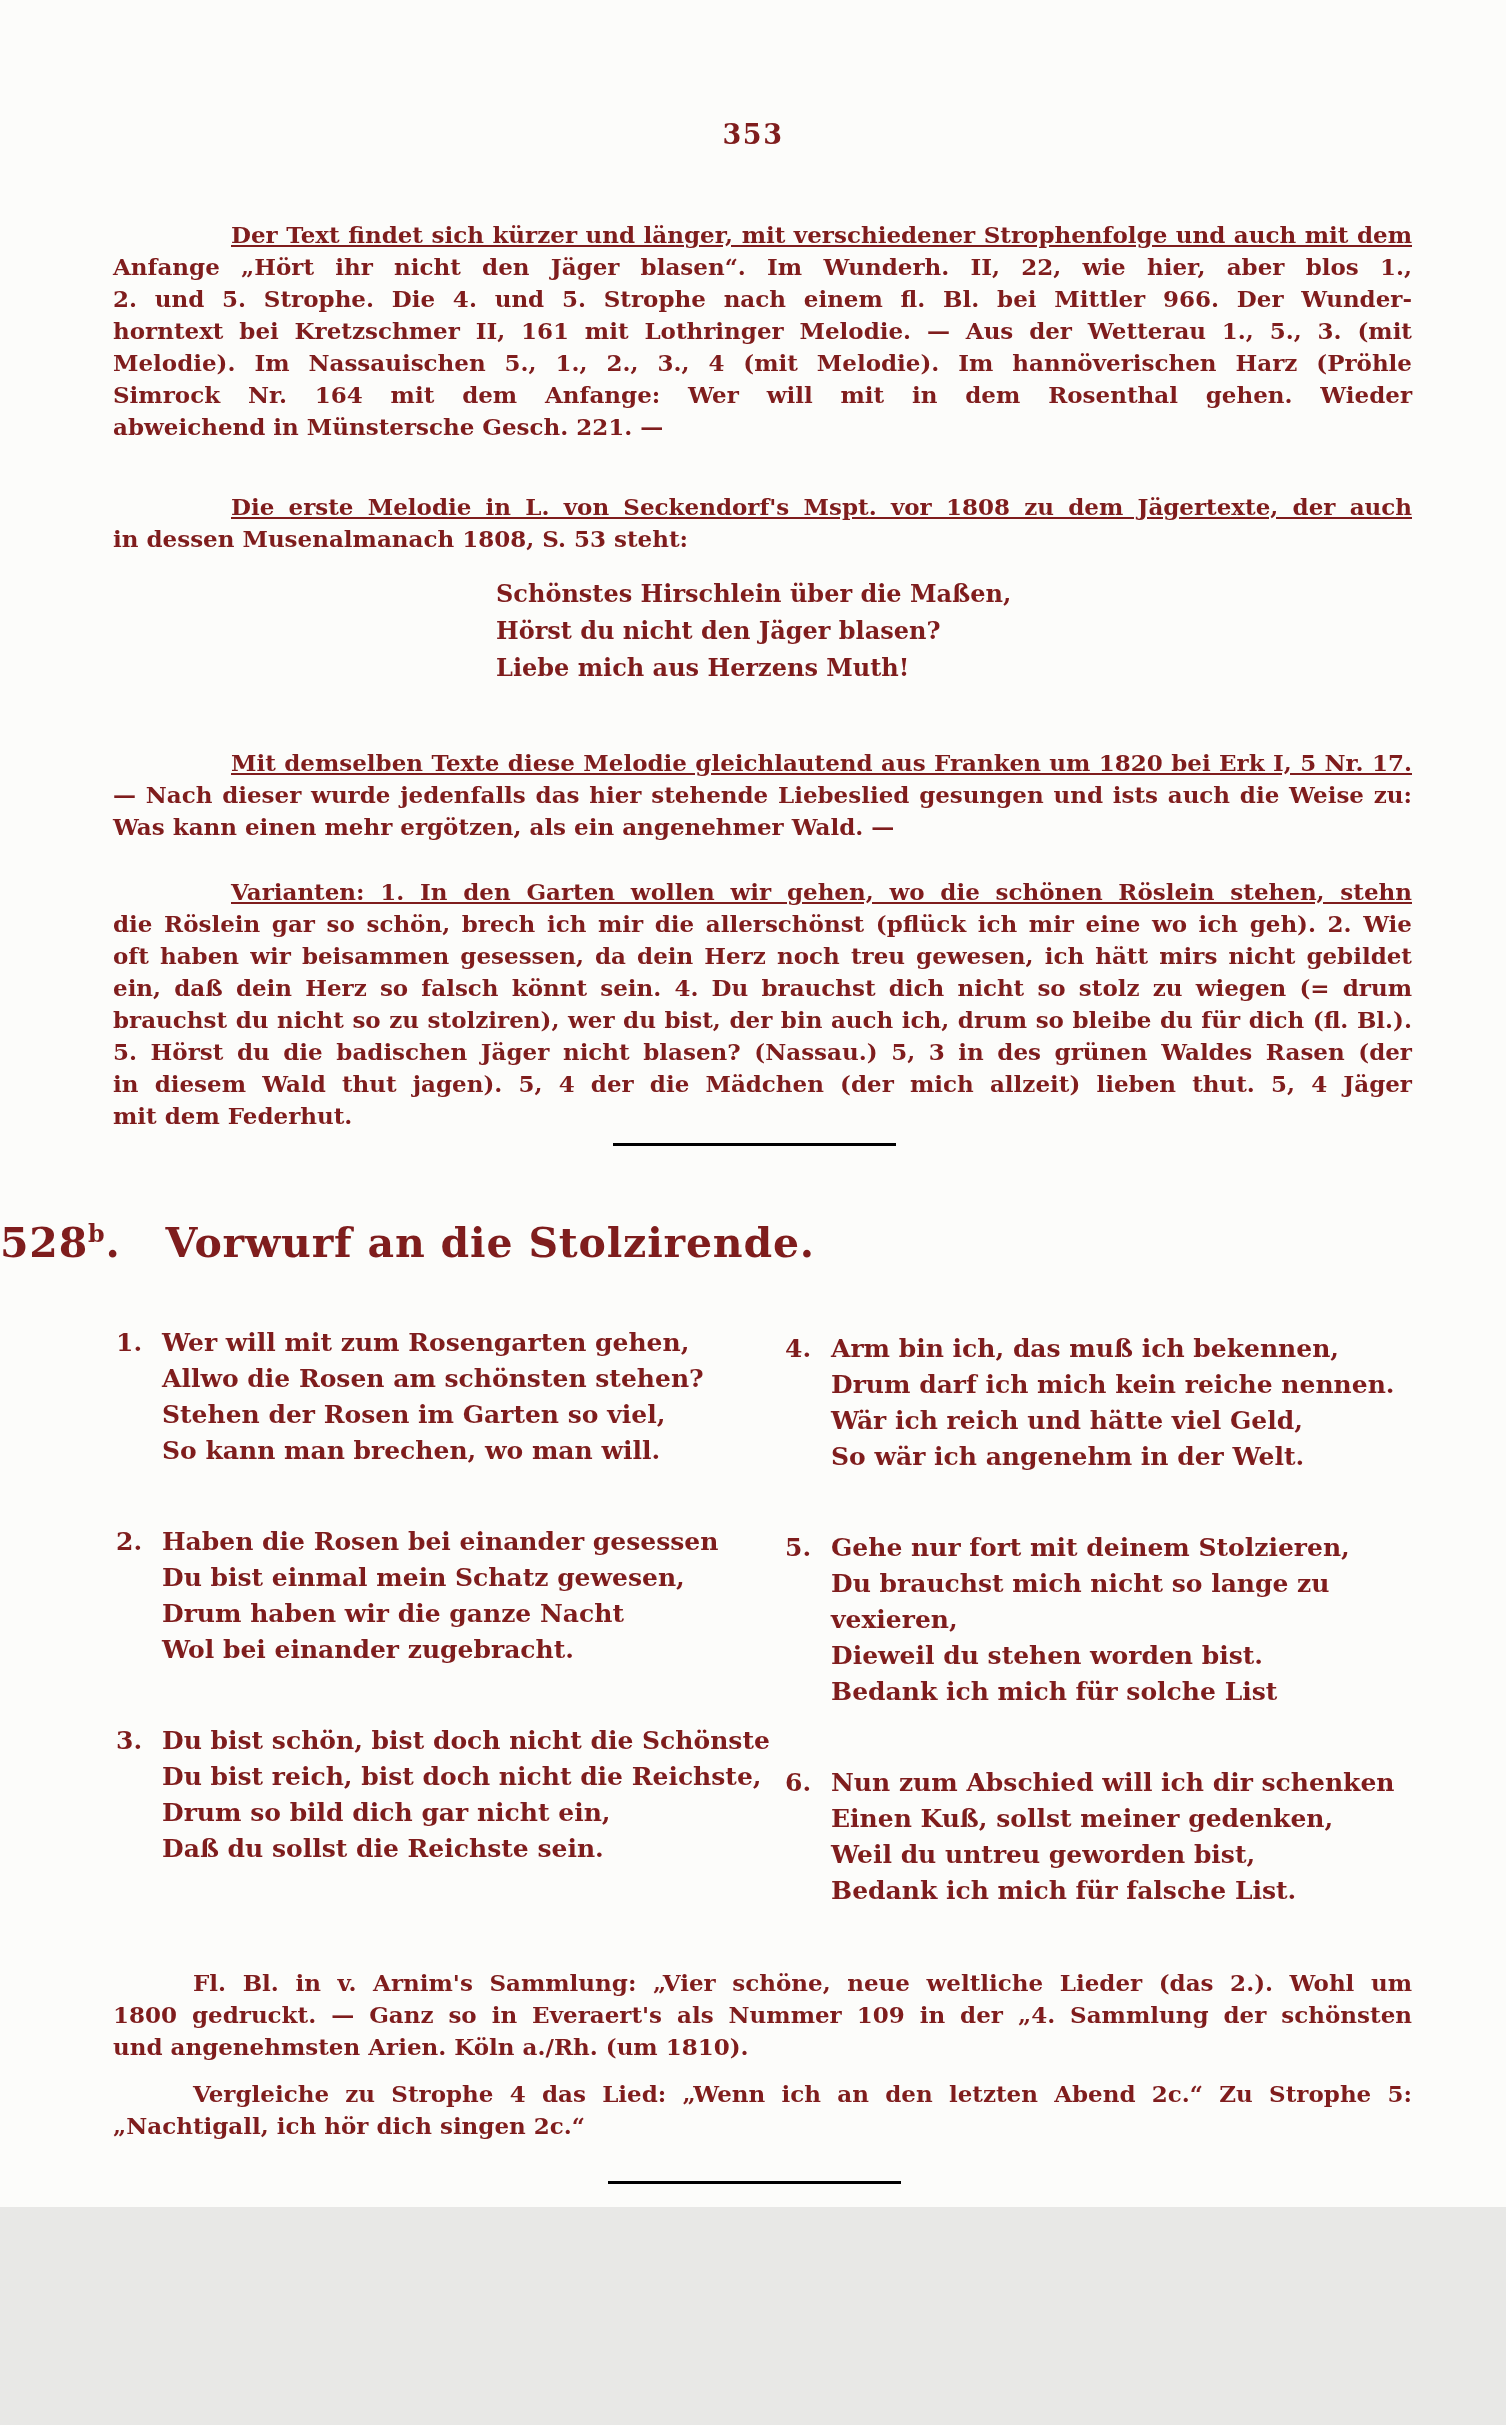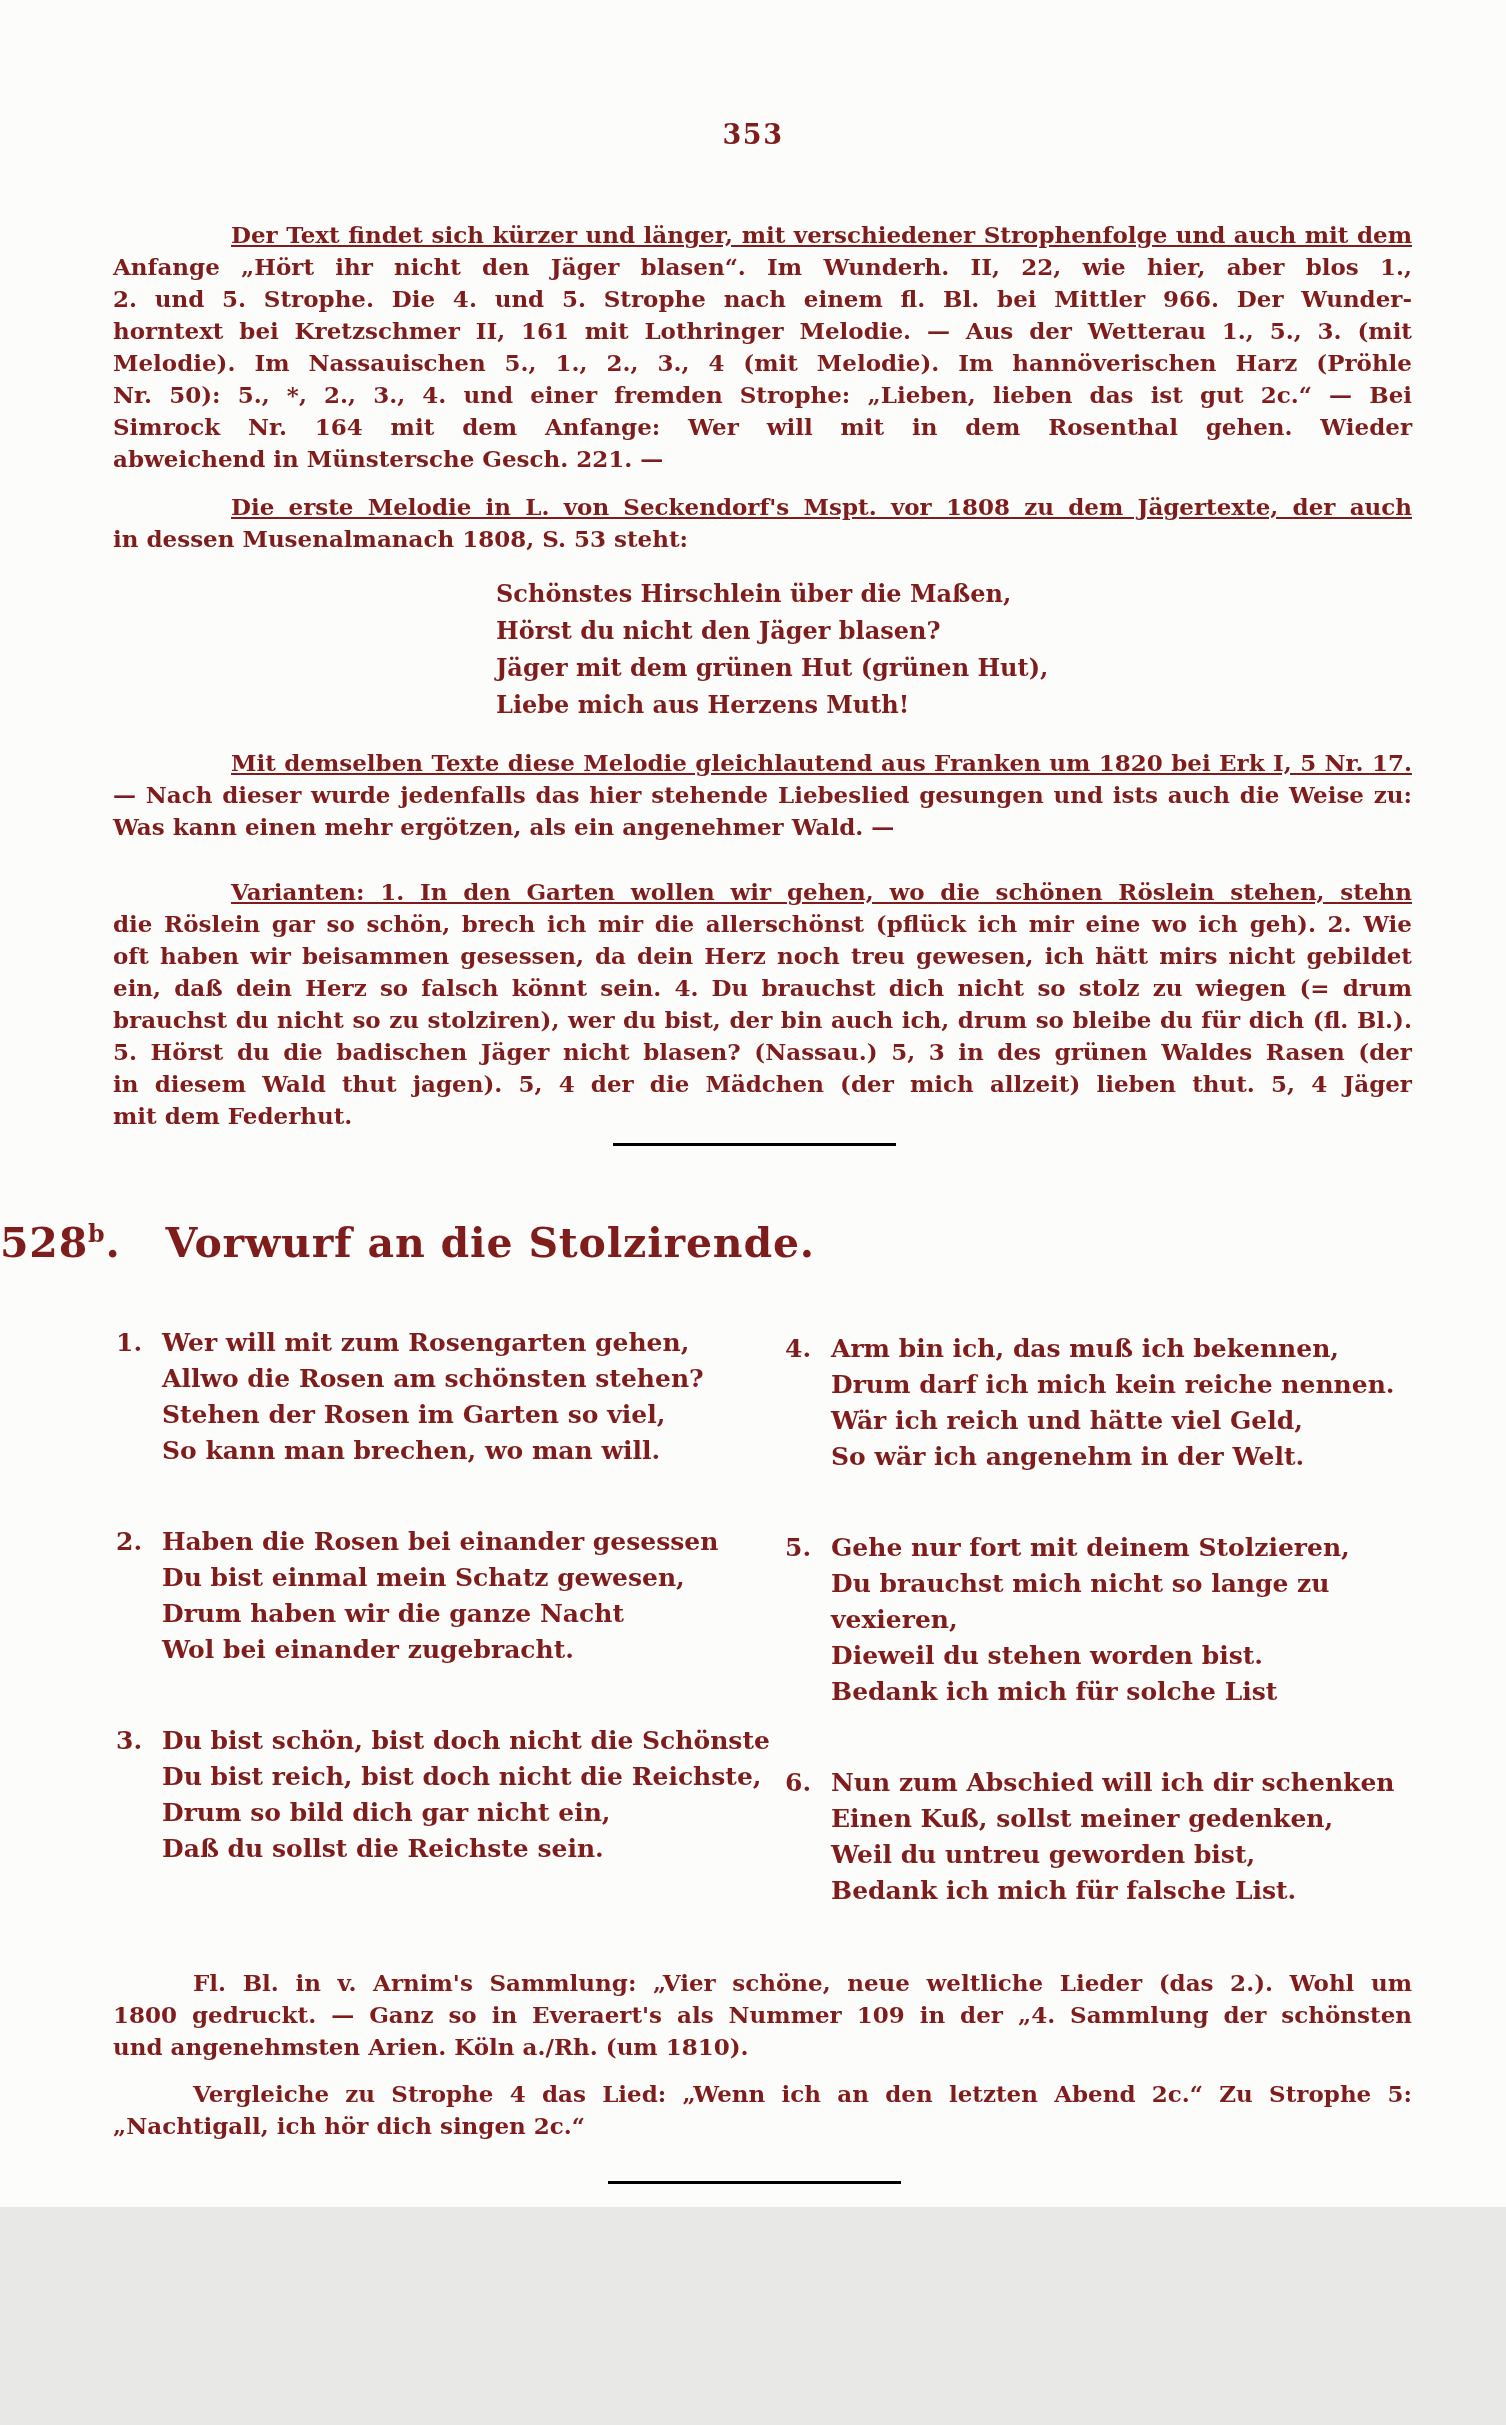--- a/index.html
+++ b/index.html
@@ -78,34 +78,32 @@
 <div class="page">
 
   <div class="pagenum">353</div>
 
   <section class="notes" style="top:219px">
     <div class="jline indent">Der Text findet sich kürzer und länger, mit verschiedener Strophenfolge und auch mit dem</div>
     <div class="jline">Anfange „Hört ihr nicht den Jäger blasen“. Im Wunderh. II, 22, wie hier, aber blos 1.,</div>
     <div class="jline">2. und 5. Strophe. Die 4. und 5. Strophe nach einem fl. Bl. bei Mittler 966. Der Wunder-</div>
     <div class="jline">horntext bei Kretzschmer II, 161 mit Lothringer Melodie. — Aus der Wetterau 1., 5., 3. (mit</div>
     <div class="jline">Melodie). Im Nassauischen 5., 1., 2., 3., 4 (mit Melodie). Im hannöverischen Harz (Pröhle</div>
-    <div class="jline">Nr. 50): 5., *, 2., 3., 4. und einer fremden Strophe: „Lieben, lieben das ist gut 2c.“ — Bei</div>
     <div class="jline">Simrock Nr. 164 mit dem Anfange: Wer will mit in dem Rosenthal gehen. Wieder</div>
     <div class="jline jlast">abweichend in Münstersche Gesch. 221. —</div>
   </section>
 
   <section class="notes" style="top:491px">
     <div class="jline indent">Die erste Melodie in L. von Seckendorf's Mspt. vor 1808 zu dem Jägertexte, der auch</div>
     <div class="jline jlast">in dessen Musenalmanach 1808, S. 53 steht:</div>
   </section>
 
   <div class="quote">
     <div class="qline">Schönstes Hirschlein über die Maßen,</div>
     <div class="qline">Hörst du nicht den Jäger blasen?</div>
-    <div class="qline">Jäger mit dem grünen Hut (grünen Hut),</div>
     <div class="qline">Liebe mich aus Herzens Muth!</div>
   </div>
 
   <section class="notes" style="top:747px">
     <div class="jline indent">Mit demselben Texte diese Melodie gleichlautend aus Franken um 1820 bei Erk I, 5 Nr. 17.</div>
     <div class="jline">— Nach dieser wurde jedenfalls das hier stehende Liebeslied gesungen und ists auch die Weise zu:</div>
     <div class="jline jlast">Was kann einen mehr ergötzen, als ein angenehmer Wald. —</div>
   </section>
 
   <section class="notes" style="top:876px">

